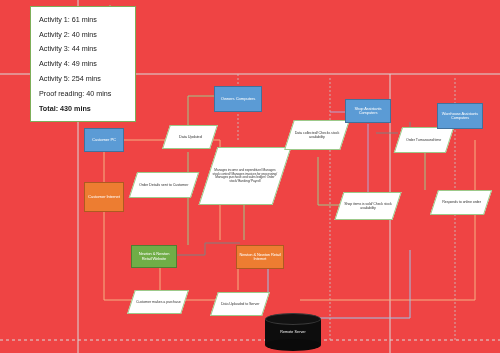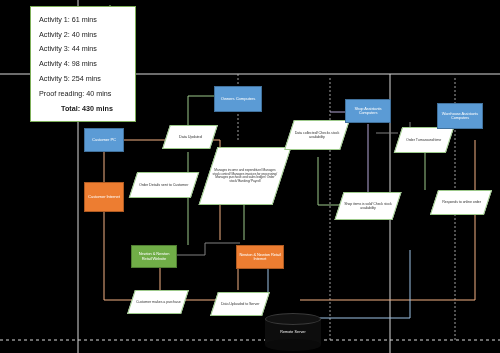--- a/index.html
+++ b/index.html
@@ -6,21 +6,21 @@
   html,body{margin:0;padding:0;}
   body{
     width:500px;height:353px;
     background:#ffffff;
     font-family:"Liberation Sans", sans-serif;
     overflow:hidden;
     position:relative;
   }
   #canvas{
     position:absolute;left:0;top:0;width:500px;height:353px;
-    background:#000000;
+    background:#ef4444;
   }
   svg.layer{position:absolute;left:0;top:0;width:500px;height:353px;}
 
   
   .node{
     position:absolute;
     box-sizing:border-box;
     display:flex;align-items:center;justify-content:center;
     text-align:center;
     line-height:1.12;
@@ -78,21 +78,21 @@
     border:1.4px solid #7DAE59;
     box-sizing:border-box;
     padding:5px 0 5px 0;
     z-index:40;
   }
   #legend .row{
     font-size:7.2px;color:#1a1a1a;
     padding:2.9px 0 2.9px 8px;
     white-space:nowrap;
   }
-  #legend .row.total{font-weight:bold;padding-top:3.4px;text-align:center;}
+  #legend .row.total{font-weight:bold;padding-top:3.4px;}
 </style>
 </head>
 <body>
 
 <div id="canvas">
 
   <svg class="layer" viewBox="0 0 500 353">
 
     <g stroke="#D9D9D9" stroke-width="1" fill="none">
       <line x1="0" y1="74" x2="500" y2="74"></line>
@@ -215,19 +215,19 @@
     <div class="body"></div>
     <div class="top"></div>
     <div class="bottom"></div>
     <div class="label">Remote Server</div>
   </div>
 
   <div id="legend">
     <div class="row">Activity 1: 61 mins</div>
     <div class="row">Activity 2: 40 mins</div>
     <div class="row">Activity 3: 44 mins</div>
-    <div class="row">Activity 4: 98 mins</div>
+    <div class="row">Activity 4: 49 mins</div>
     <div class="row">Activity 5: 254 mins</div>
     <div class="row">Proof reading: 40 mins</div>
     <div class="row total">Total: 430 mins</div>
   </div>
 
 </div>
 
 </body></html>

